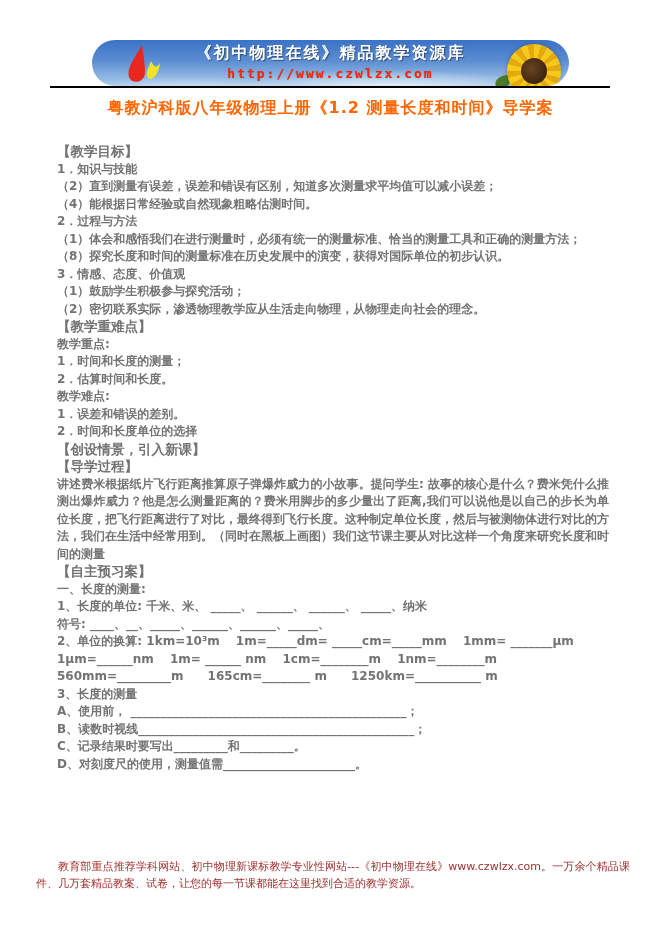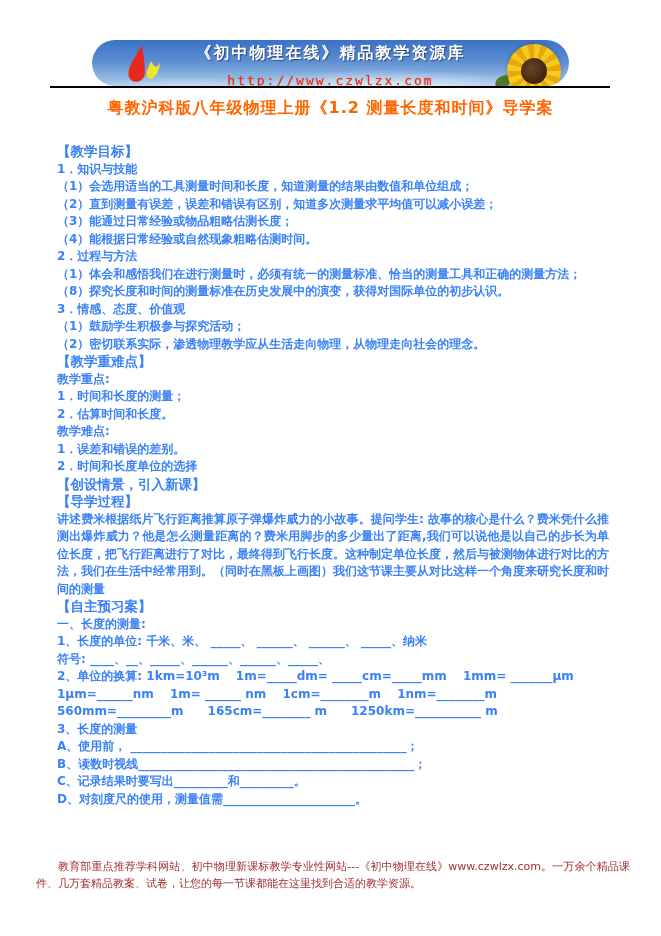--- a/index.html
+++ b/index.html
@@ -20,22 +20,22 @@
     border-radius:23px;
   }
   .banner-logo { position:absolute; left:26px; top:4px; width:52px; height:40px; }
   .banner-texts { position:absolute; left:0; top:3px; width:100%; text-align:center; }
   .banner-title {
     color:#ffffff; font-weight:bold; font-size:16px; letter-spacing:2px;
     text-shadow:1px 1px 1px rgba(0,0,0,.45);
     font-family:"DejaVu Sans", sans-serif;
   }
   .banner-url {
-    color:#ff2400; font-weight:normal; font-size:13px; letter-spacing:2px;
-    font-family:"DejaVu Sans Mono", monospace; margin-top:9px;
+    color:#ff2400; font-weight:bold; font-size:13px; letter-spacing:2px;
+    font-family:"DejaVu Sans Mono", monospace; margin-top:2px;
     text-shadow:0 0 1px rgba(120,0,0,.4);
   }
   .sunflower {
     position:absolute; right:8px; bottom:-12px; width:54px; height:54px;
     border-radius:50%;
     background:repeating-conic-gradient(#f6c91c 0deg 15deg, #e3a90e 15deg 30deg);
     box-shadow:0 0 4px rgba(0,0,0,.25);
   }
   .sunflower::after {
     content:""; position:absolute; left:50%; top:50%; width:26px; height:26px;
@@ -57,21 +57,21 @@
   .doc-title {
     position:absolute; left:0; top:98px; width:100%;
     text-align:center; margin:0;
     color:#ff6600; font-size:16px; font-weight:bold; letter-spacing:1px;
   }
   .doc-title .emph { font-weight:900; }
 
   
   .content {
     position:absolute; left:57px; top:143px; width:552px;
-    color:#3b82f6; font-size:12px; line-height:17.5px;
+    color:#737373; font-size:12px; line-height:17.5px;
   }
   .content .line { white-space:pre-wrap; min-height:17.5px;font-weight:bold; }
   .content .heading { font-weight:bold; font-size:13.5px; }
   .content .paragraph { text-align:justify; }
 
   
   .footer {
     position:absolute; left:36px; top:858px; width:594px;
     color:#a03030; font-size:11px; line-height:17px;
     text-indent:2em; text-align:justify;
@@ -93,23 +93,21 @@
   <div class="sunflower"></div>
 </div>
 
 <div class="divider"></div>
 
 <h1 class="doc-title"><span>粤教沪科版八年级物理上册《</span><span class="emph">1.2 测量长度和时间</span><span>》导学案</span></h1>
 
 <div class="content">
     <div class="line heading">【教学目标】</div>
     <div class="line line">1．知识与技能</div>
-    <div class="line line">（1）会选用适当的工具测量时间和长度，知道测量的结果由数值和单位组成；</div>
     <div class="line line">（2）直到测量有误差，误差和错误有区别，知道多次测量求平均值可以减小误差；</div>
-    <div class="line line">（3）能通过日常经验或物品粗略估测长度；</div>
     <div class="line line">（4）能根据日常经验或自然现象粗略估测时间。</div>
     <div class="line line">2．过程与方法</div>
     <div class="line line">（1）体会和感悟我们在进行测量时，必须有统一的测量标准、恰当的测量工具和正确的测量方法；</div>
     <div class="line line">（8）探究长度和时间的测量标准在历史发展中的演变，获得对国际单位的初步认识。</div>
     <div class="line line">3．情感、态度、价值观</div>
     <div class="line line">（1）鼓励学生积极参与探究活动；</div>
     <div class="line line">（2）密切联系实际，渗透物理教学应从生活走向物理，从物理走向社会的理念。</div>
     <div class="line heading">【教学重难点】</div>
     <div class="line line">教学重点:</div>
     <div class="line line">1．时间和长度的测量；</div>

